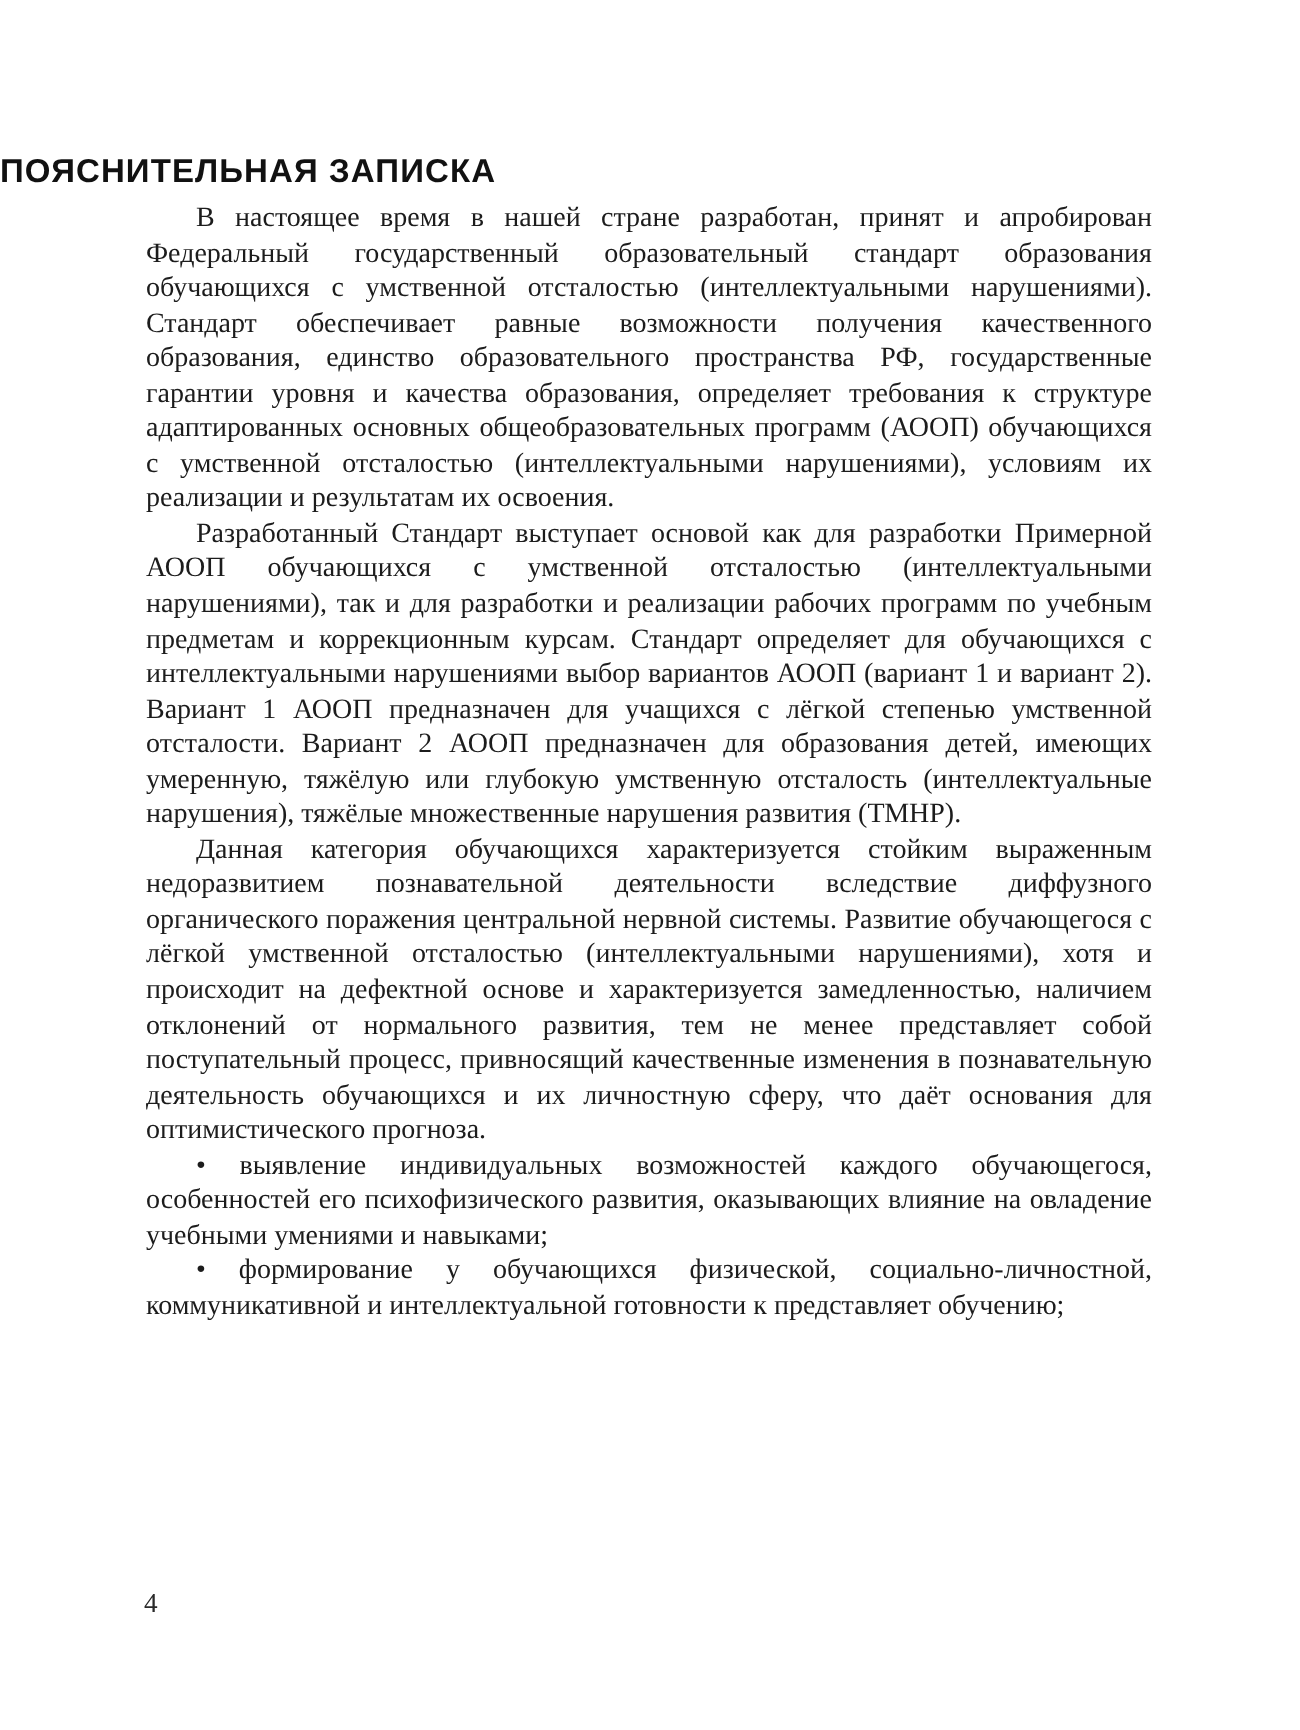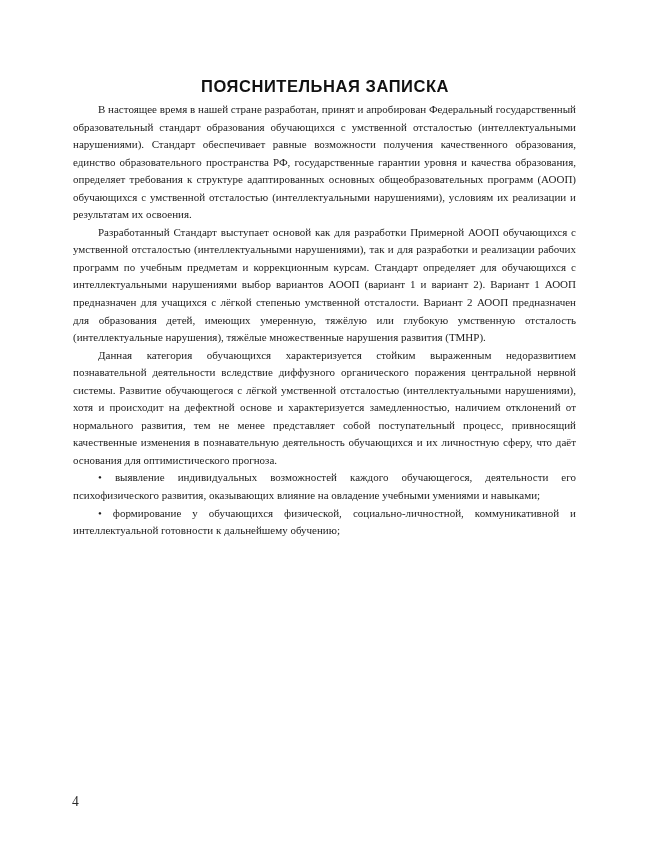--- a/index.html
+++ b/index.html
@@ -19,36 +19,36 @@
     width: 650px;
     height: 865px;
     background: #ffffff;
     box-sizing: border-box;
   }
   .page-title {
     position: absolute;
     left: 0;
     top: 66px;
     width: 650px;
-    text-align: center;
+    text-align: left;
     font-family: "Liberation Sans", "DejaVu Sans", sans-serif;
     font-weight: bold;
     font-size: 16.5px;
     letter-spacing: 0.55px;
     color: #111111;
   }
   .body-col {
     position: absolute;
     left: 73px;
     top: 101px;
     width: 503px;
   }
   p.para {
     margin: 0;
-    font-size: 11px;
+    font-size: 14px;
     line-height: 17.55px;
     text-align: justify;
     text-justify: inter-word;
     text-indent: 25px;
     hyphens: manual;
     color: #1c1c1c;
   }
   p.para.bullet {
     text-indent: 25px;
   }
@@ -65,19 +65,19 @@
 <body>
 
 <div class="page">
 
   <h1 class="page-title">ПОЯСНИТЕЛЬНАЯ ЗАПИСКА</h1>
 
   <div class="body-col">
     <p class="para">В настоящее время в нашей стране разработан, принят и апробирован Федеральный государственный образовательный стандарт образования обучающихся с умственной отсталостью (интеллектуальными нарушениями). Стандарт обеспечивает равные возможности получения качественного образования, единство образовательного пространства РФ, государственные гарантии уровня и качества образования, определяет требования к структуре адаптированных основных общеобразовательных программ (АООП) обучающихся с умственной отсталостью (интеллектуальными нарушениями), условиям их реализации и результатам их освоения.</p>
     <p class="para">Разработанный Стандарт выступает основой как для разработки Примерной АООП обучающихся с умственной отсталостью (интеллектуальными нарушениями), так и для разработки и реализации рабочих программ по учебным предметам и коррекционным курсам. Стандарт определяет для обучающихся с интеллектуальными нарушениями выбор вариантов АООП (вариант 1 и вариант 2). Вариант 1 АООП предназначен для учащихся с лёгкой степенью умственной отсталости. Вариант 2 АООП предназначен для образования детей, имеющих умеренную, тяжёлую или глубокую умственную отсталость (интеллектуальные нарушения), тяжёлые множественные нарушения развития (ТМНР).</p>
     <p class="para">Данная категория обучающихся характеризуется стойким выраженным недоразвитием познавательной деятельности вследствие диффузного органического поражения центральной нервной системы. Развитие обучающегося с лёгкой умственной отсталостью (интеллектуальными нарушениями), хотя и происходит на дефектной основе и характеризуется замедленностью, наличием отклонений от нормального развития, тем не менее представляет собой поступательный процесс, привносящий качественные изменения в познавательную деятельность обучающихся и их личностную сферу, что даёт основания для оптимистического прогноза.</p>
-    <p class="para bullet">• выявление индивидуальных возможностей каждого обучающегося, деятельности его психофизического развития, оказывающих влияние на овладение учебными умениями и навыками;</p>
-    <p class="para bullet">• формирование у обучающихся физической, социально-личностной, коммуникативной и интеллектуальной готовности к дальнейшему обучению;</p>
+    <p class="para bullet">• выявление индивидуальных возможностей каждого обучающегося, особенностей его психофизического развития, оказывающих влияние на овладение учебными умениями и навыками;</p>
+    <p class="para bullet">• формирование у обучающихся физической, социально-личностной, коммуникативной и интеллектуальной готовности к представляет обучению;</p>
   </div>
 
   <div class="page-number">4</div>
 
 </div>
 
 </body></html>

